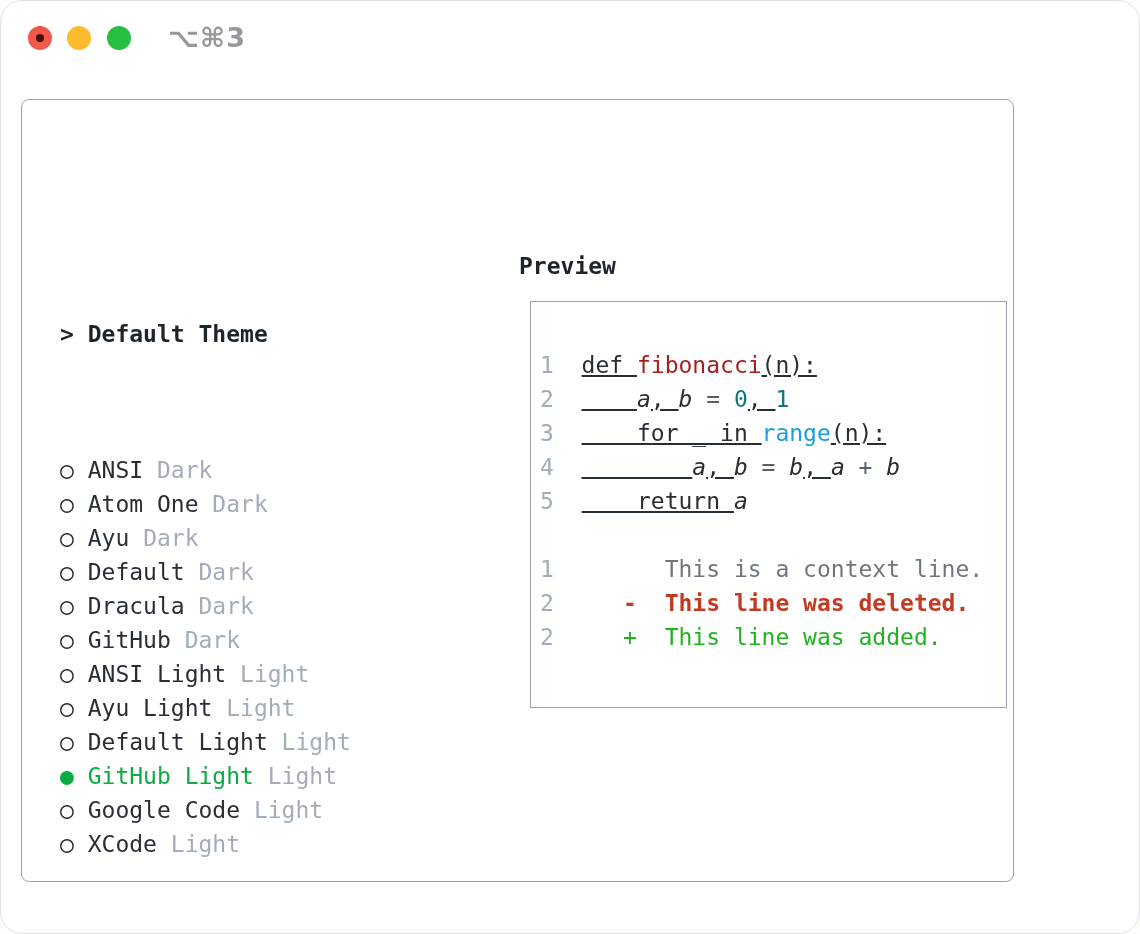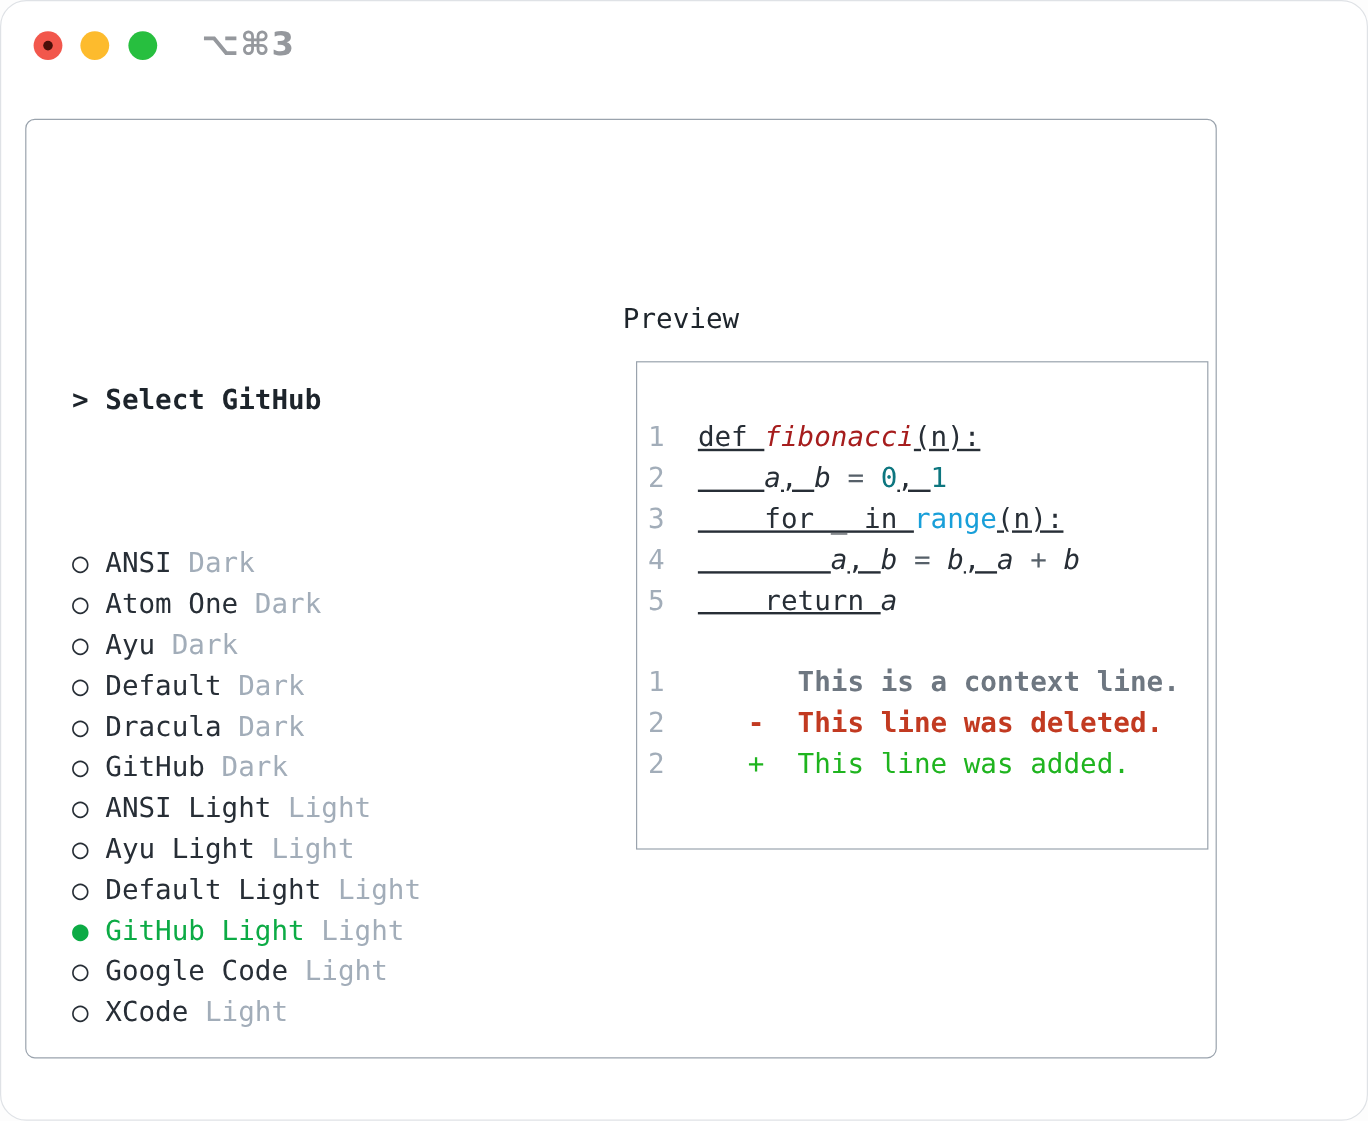--- a/index.html
+++ b/index.html
@@ -47,59 +47,59 @@
     position:absolute;left:38px;top:149px;
     font-size:23px;line-height:34px;white-space:pre;color:var(--text);
   }
   .row{height:34px;}
   .bold{font-weight:700;color:var(--heading);}
   .muted{color:var(--muted);}
   .sel .marker,.sel .nm{color:var(--selection-green);}
   
   .preview-title{
     position:absolute;left:497px;top:149px;height:34px;
-    font-size:23px;line-height:34px;font-weight:400;color:var(--heading);
+    font-size:23px;line-height:34px;font-weight:700;color:var(--heading);
   }
   .preview-box{
     position:absolute;left:508px;top:201px;width:477px;height:407px;
     box-sizing:border-box;border:1.5px solid var(--border);background:#fff;
   }
   .code{
     position:absolute;left:9px;top:46px;
     font-size:23px;line-height:34px;white-space:pre;color:var(--text);
   }
   .ln{color:var(--muted);}
   .tok-t{color:var(--text);text-decoration:underline;}
   .tok-v{color:var(--text);font-style:italic;}
   .tok-op{color:var(--operator);}
-  .tok-fn{color:var(--function-red);font-style:italic;}
+  .tok-fn{color:var(--function-red);}
   .tok-const{color:var(--constant-teal);}
   .tok-call{color:var(--call-blue);}
-  .tok-ctx{color:var(--context);font-weight:bold;}
+  .tok-ctx{color:var(--context);}
   .tok-del{color:var(--deleted-red);font-weight:bold;}
   .tok-add{color:var(--added-green);}
 </style>
 </head>
 <body>
 
 <div class="window">
 
   <div class="titlebar">
     <span class="tl tl-close">
         <span class="tl-dot"></span>
       </span>
     <span class="tl tl-min"></span>
     <span class="tl tl-zoom"></span>
     <span class="win-title">⌥⌘3</span>
   </div>
 
   <div class="panel">
 
     <div class="col-left">
-      <div class="row bold"><span class="marker">&gt;</span> <span>Select GitHub</span></div>
+      <div class="row bold"><span class="marker">&gt;</span> <span>Default Theme</span></div>
 
       <div><div class="row"><span class="marker">○</span> <span class="nm">ANSI</span> <span class="muted">Dark</span></div><div class="row"><span class="marker">○</span> <span class="nm">Atom One</span> <span class="muted">Dark</span></div><div class="row"><span class="marker">○</span> <span class="nm">Ayu</span> <span class="muted">Dark</span></div><div class="row"><span class="marker">○</span> <span class="nm">Default</span> <span class="muted">Dark</span></div><div class="row"><span class="marker">○</span> <span class="nm">Dracula</span> <span class="muted">Dark</span></div><div class="row"><span class="marker">○</span> <span class="nm">GitHub</span> <span class="muted">Dark</span></div><div class="row"><span class="marker">○</span> <span class="nm">ANSI Light</span> <span class="muted">Light</span></div><div class="row"><span class="marker">○</span> <span class="nm">Ayu Light</span> <span class="muted">Light</span></div><div class="row"><span class="marker">○</span> <span class="nm">Default Light</span> <span class="muted">Light</span></div><div class="row sel"><span class="marker">●</span> <span class="nm">GitHub Light</span> <span class="muted">Light</span></div><div class="row"><span class="marker">○</span> <span class="nm">Google Code</span> <span class="muted">Light</span></div><div class="row"><span class="marker">○</span> <span class="nm">XCode</span> <span class="muted">Light</span></div></div>
 
       
 
       
     </div>
 
     <div class="preview-title">Preview</div>
 

